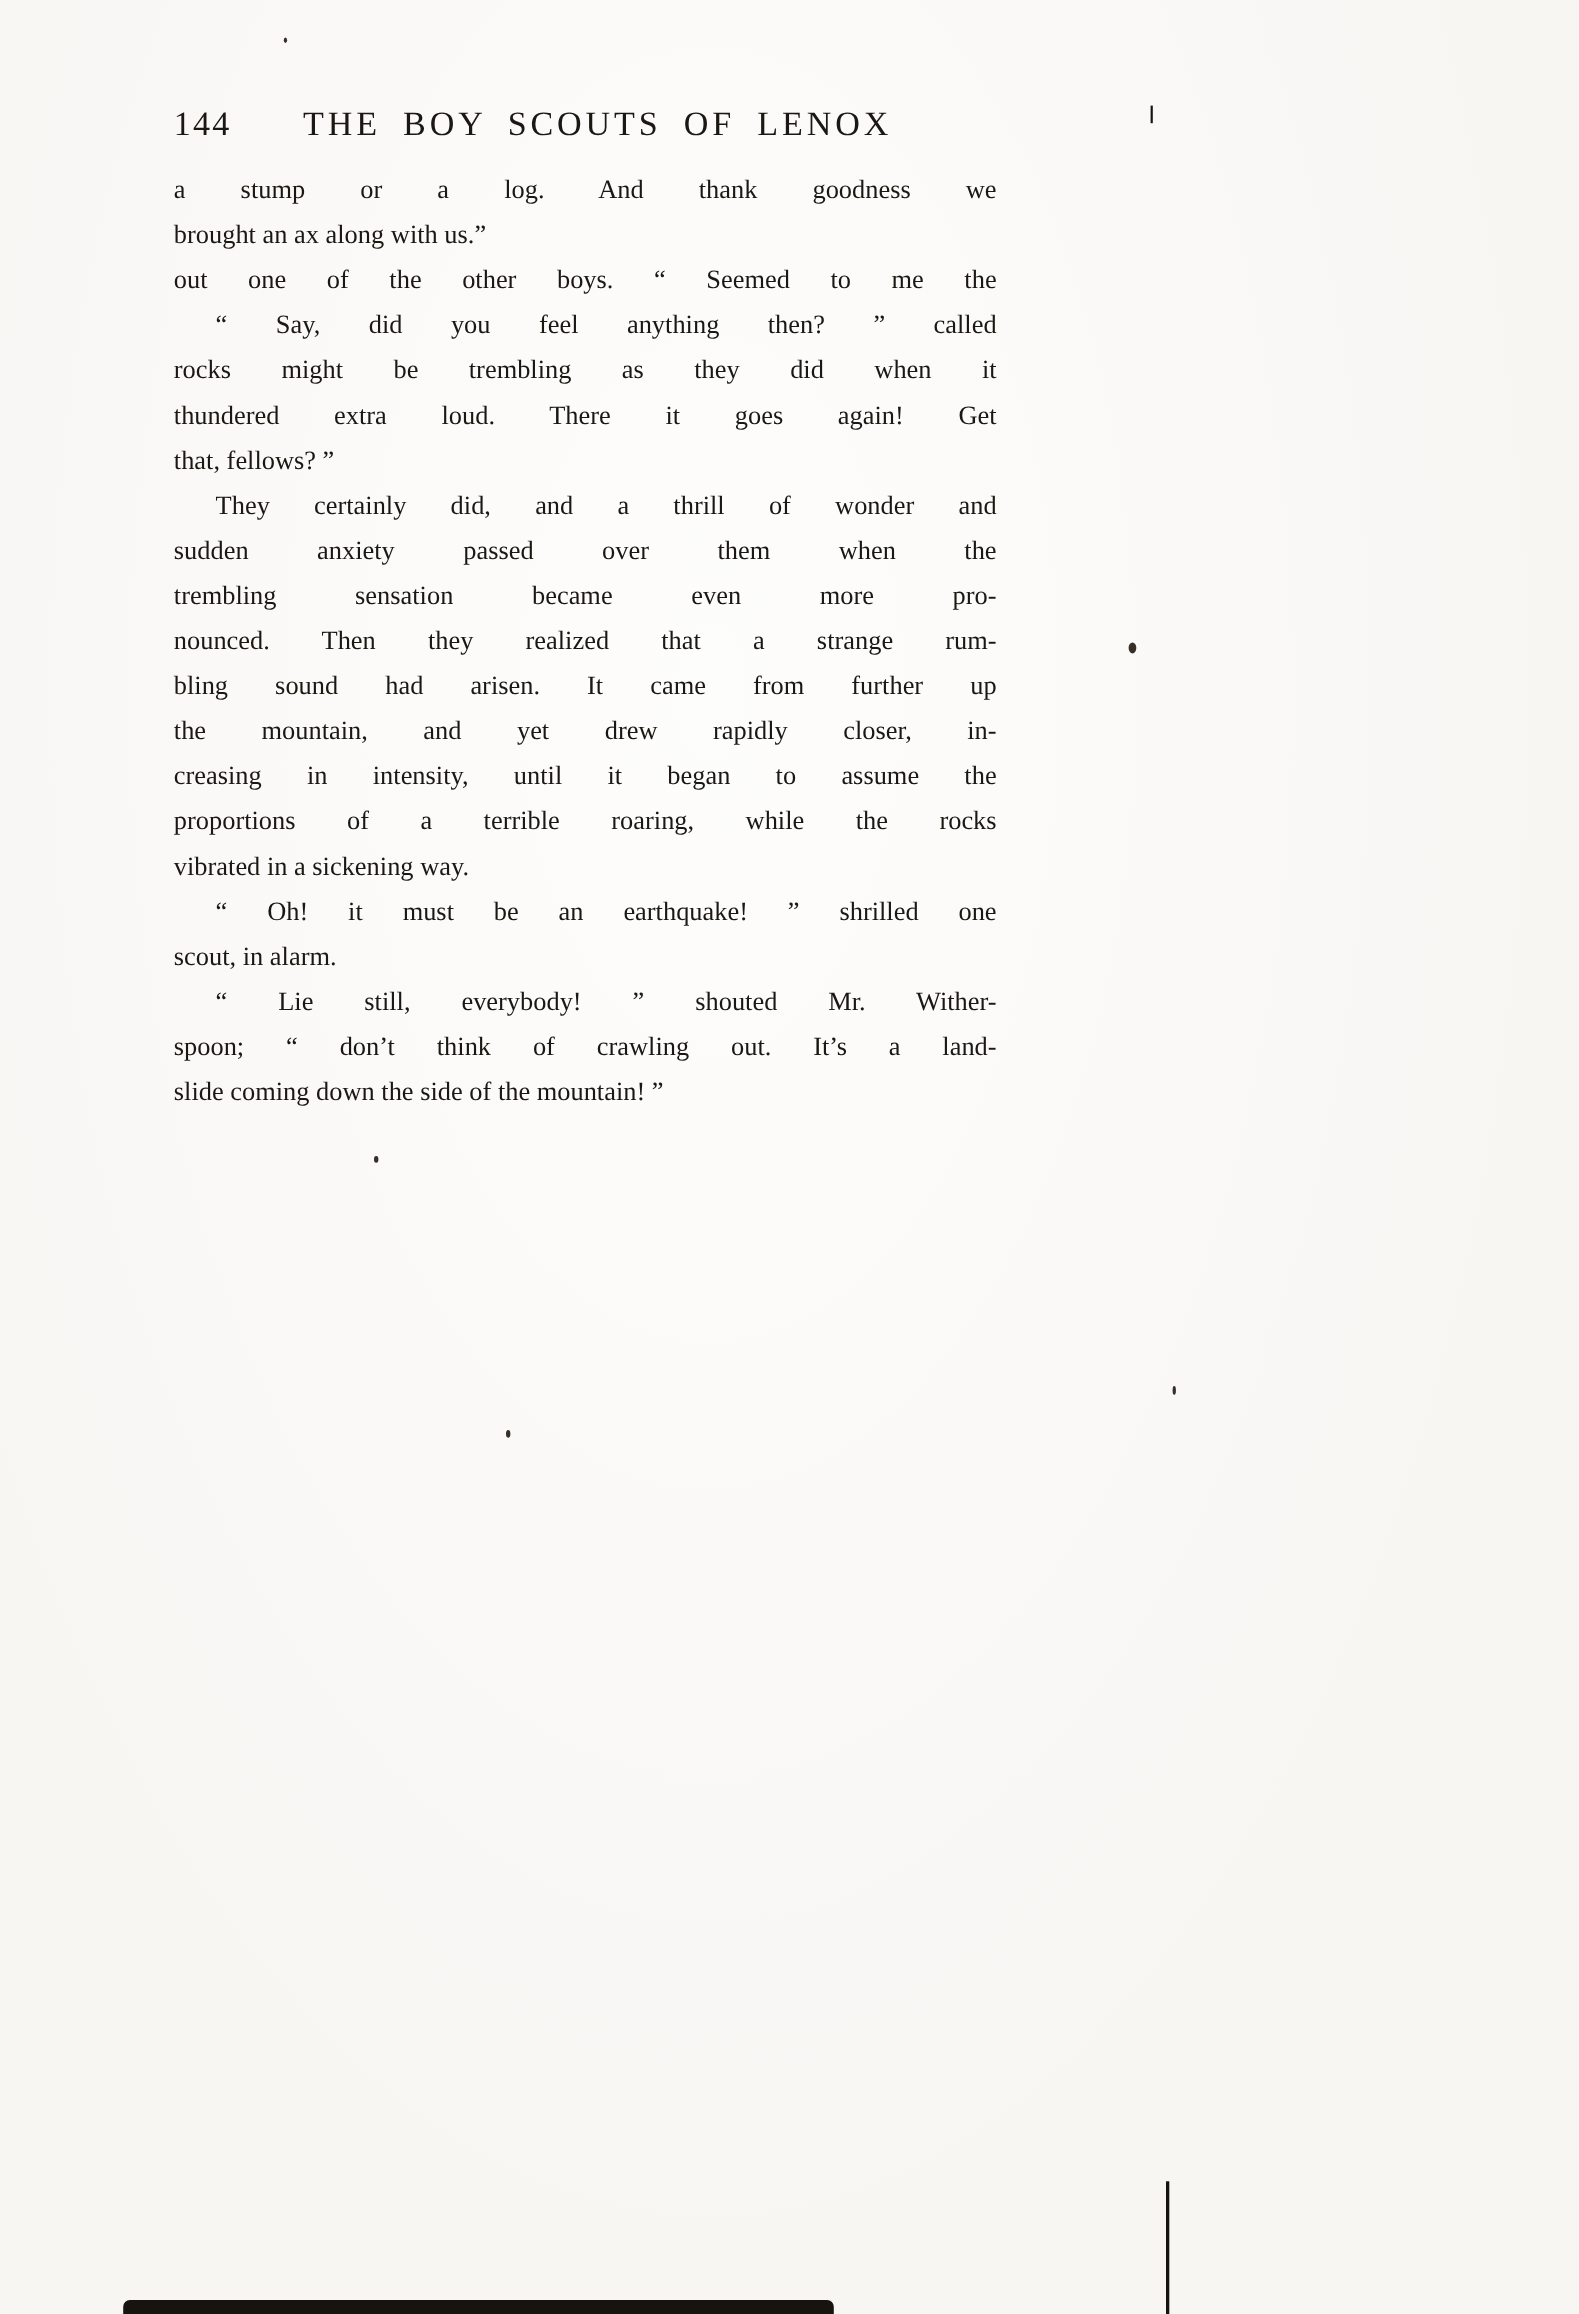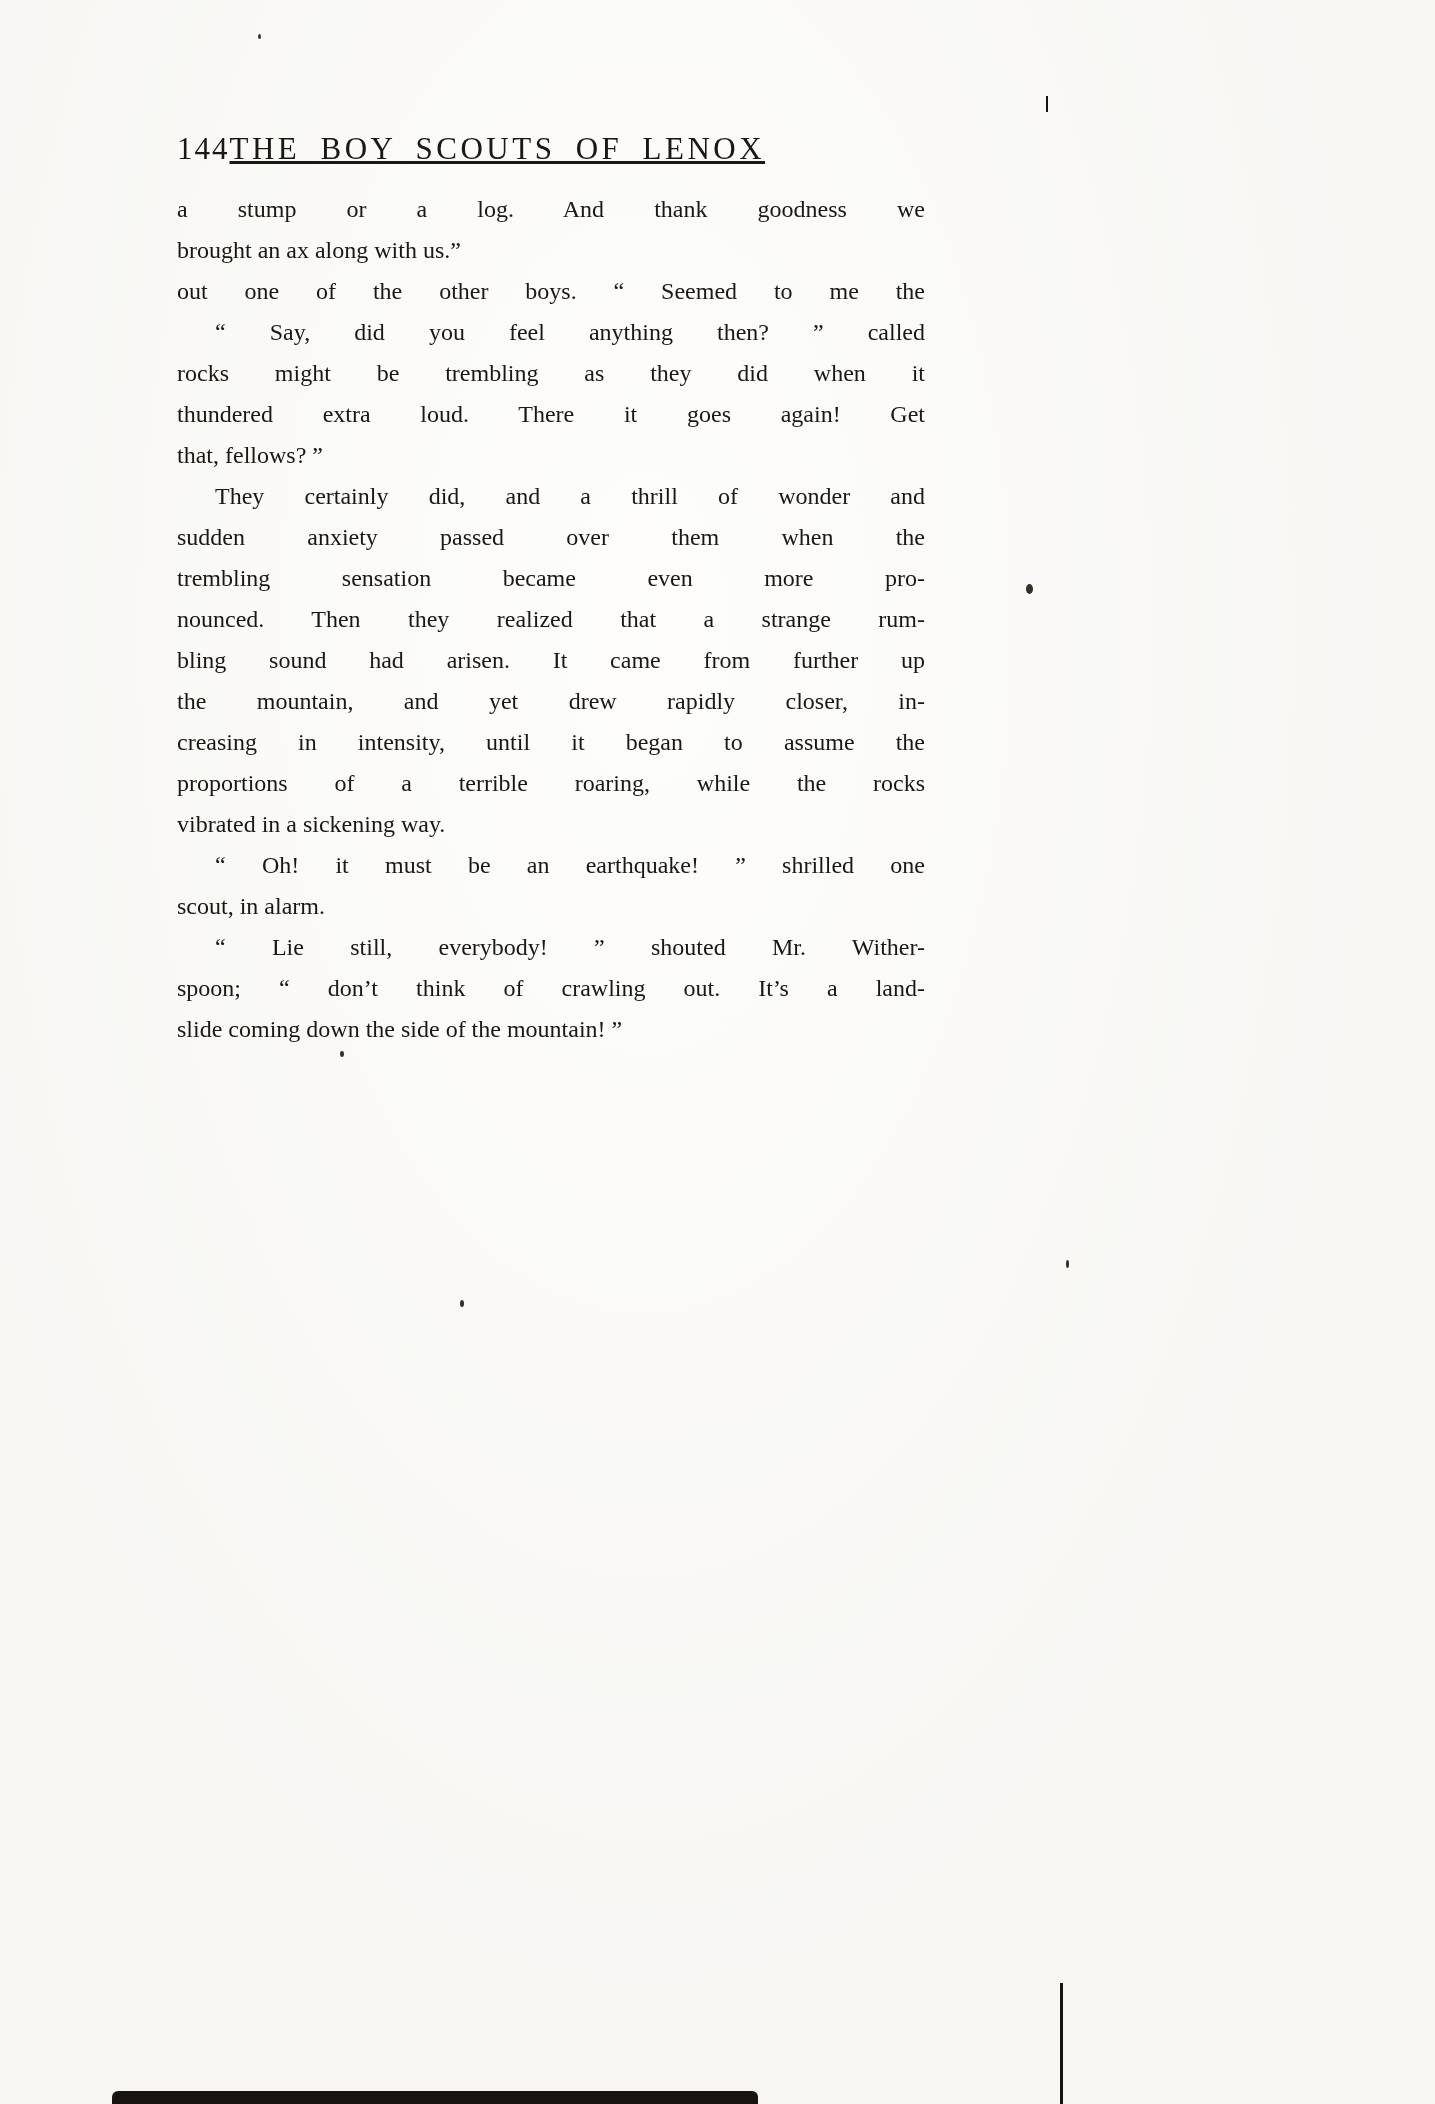--- a/index.html
+++ b/index.html
@@ -12,41 +12,40 @@
     position: relative;
     overflow: hidden;
     font-family: "Liberation Serif", "DejaVu Serif", serif;
     background:
       radial-gradient(ellipse at 45% 30%, rgba(255,255,255,0.6), rgba(0,0,0,0.015) 70%),
       #fbfaf7;
     color: #1b1712;
   }
   .page-content {
     position: absolute;
-    left: 177px;
+    left: 158px;
     top: 95px;
     width: 748px;
-    margin-top: 36px;
   }
   .running-head {
     display: flex;
     align-items: baseline;
     font-size: 31px;
     margin-bottom: 22px;
   }
   .page-number {
     flex: 0 0 auto;
     letter-spacing: 2px;
   }
   .running-title {
     flex: 1 1 auto;
+    text-align: center;
     letter-spacing: 3.5px;
     word-spacing: 9px;
     padding-right: 30px;
-    text-decoration: underline;
   }
   .body-text {
     font-size: 24px;
   }
   .line {
     line-height: 41px;
     height: 41px;
     text-align: justify;
     text-align-last: justify;
     white-space: normal;

